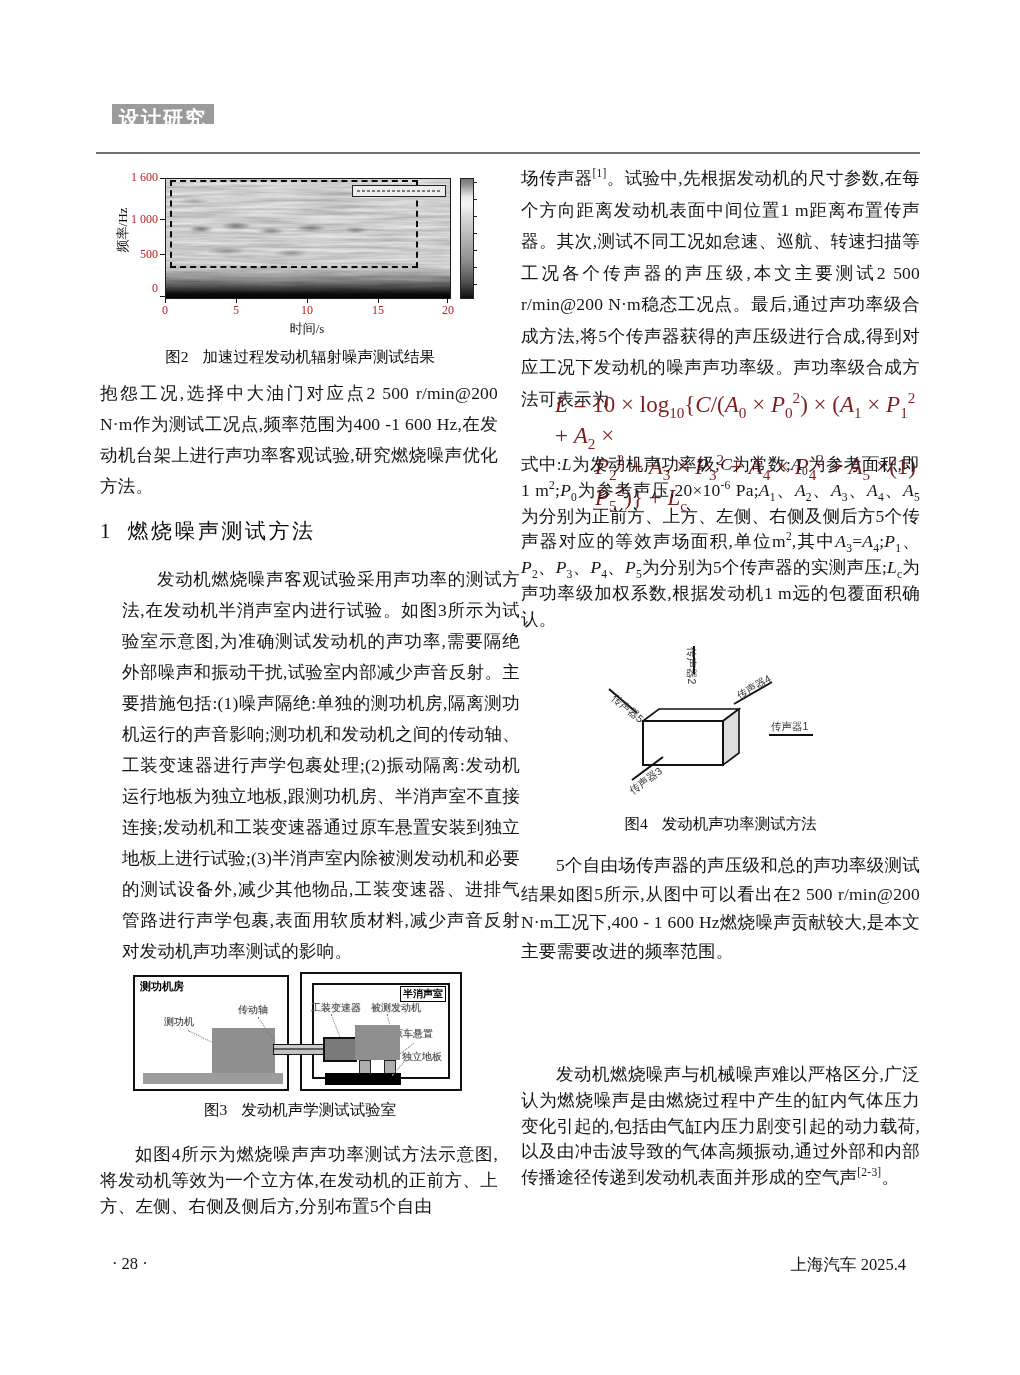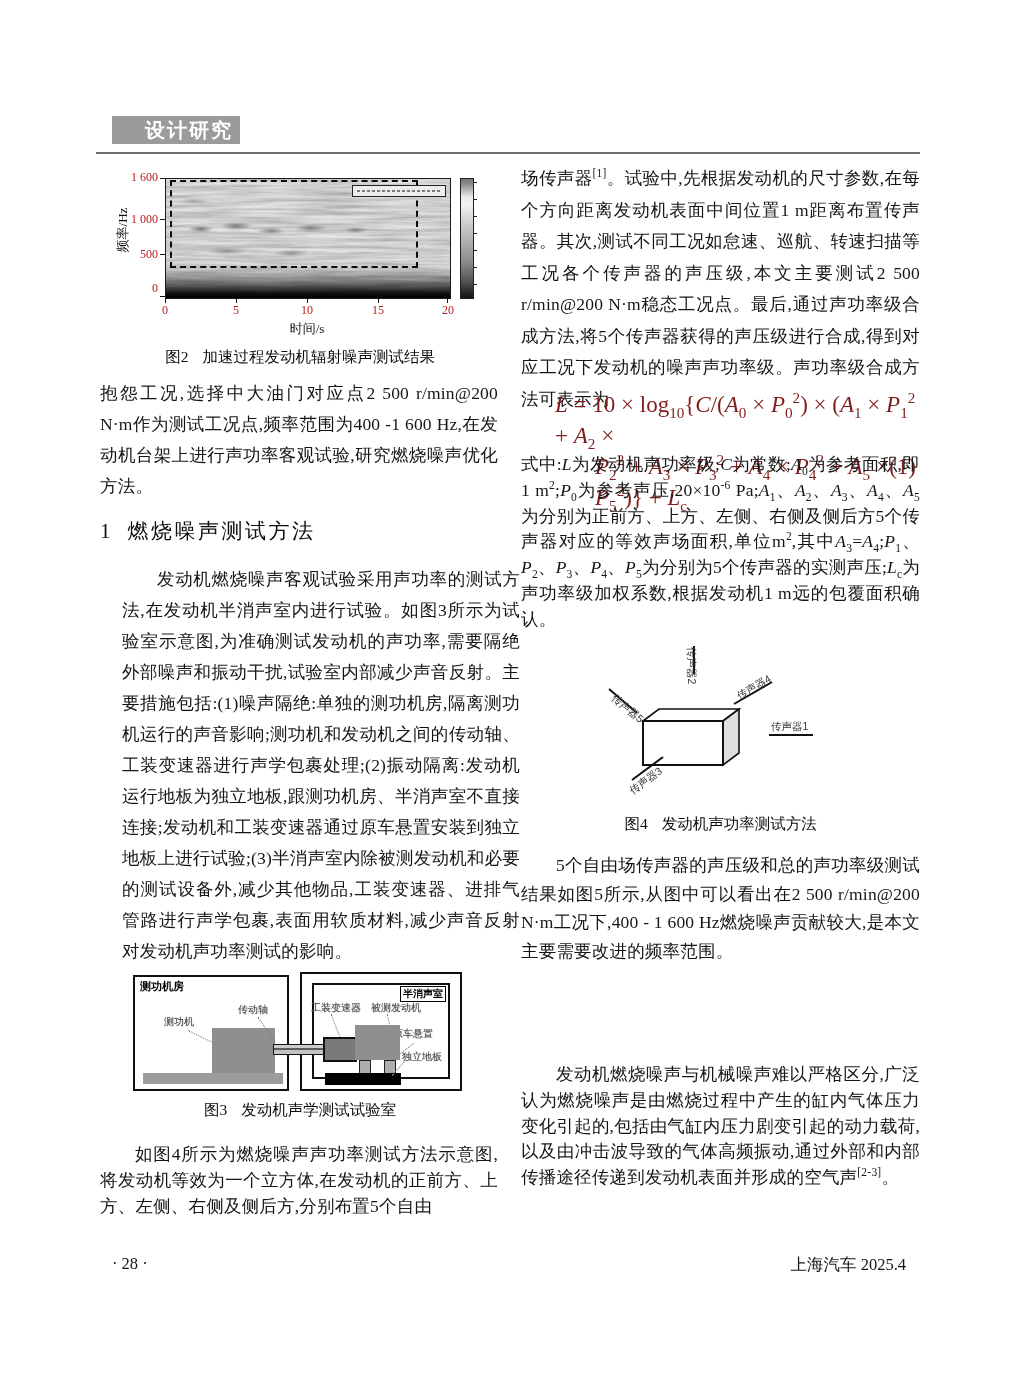--- a/index.html
+++ b/index.html
@@ -50,21 +50,21 @@
   .miclabel{font-size:10.5px;color:#333;white-space:nowrap;
             font-family:"Liberation Sans","DejaVu Sans",sans-serif;}
   .footer{font-size:16.5px;color:#151515;}
   .eq{font-size:23px;color:#7f1d1d;}
 </style>
 </head>
 <body>
 
 <div id="page">
 
-  <div class="abs badge" style="left:112px;top:116px;width:102px;height:28px;padding-left:26px;">设计研究</div>
+  <div class="abs badge" style="left:112px;top:104px;width:102px;height:20px;">设计研究</div>
   <div class="abs rule" style="left:96px;top:152px;width:824px;height:2px;"></div>
 
   <div class="abs" style="left:100px;top:170px;width:400px;height:172px;">
 
     <div class="abs axis-label" style="left:14px;top:105px;transform:rotate(-90deg);transform-origin:0 0;width:90px;text-align:center;">频率/Hz</div>
 
     <div class="abs tick-label ytick" style="left:16px;top:0px;width:42px;">1 600</div>
     <div class="abs tick-label ytick" style="left:16px;top:42px;width:42px;">1 000</div>
     <div class="abs tick-label ytick" style="left:16px;top:77px;width:42px;">500</div>
     <div class="abs tick-label ytick" style="left:16px;top:111px;width:42px;">0</div>

